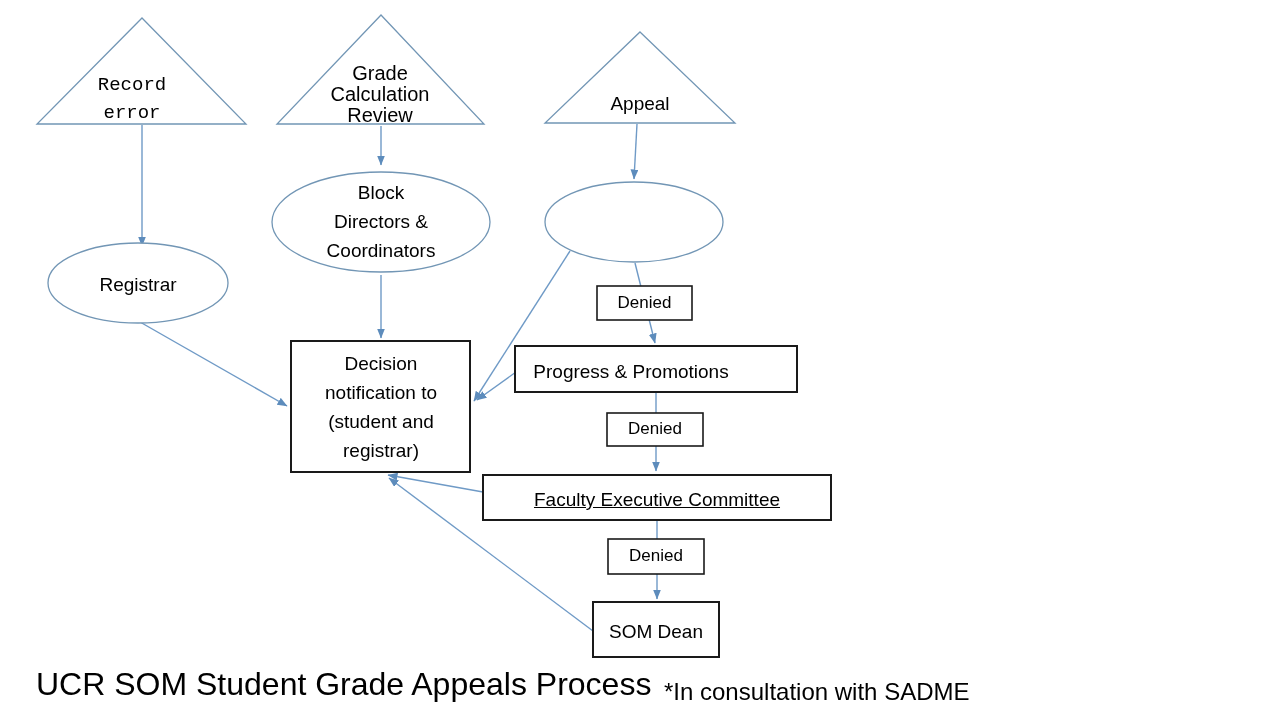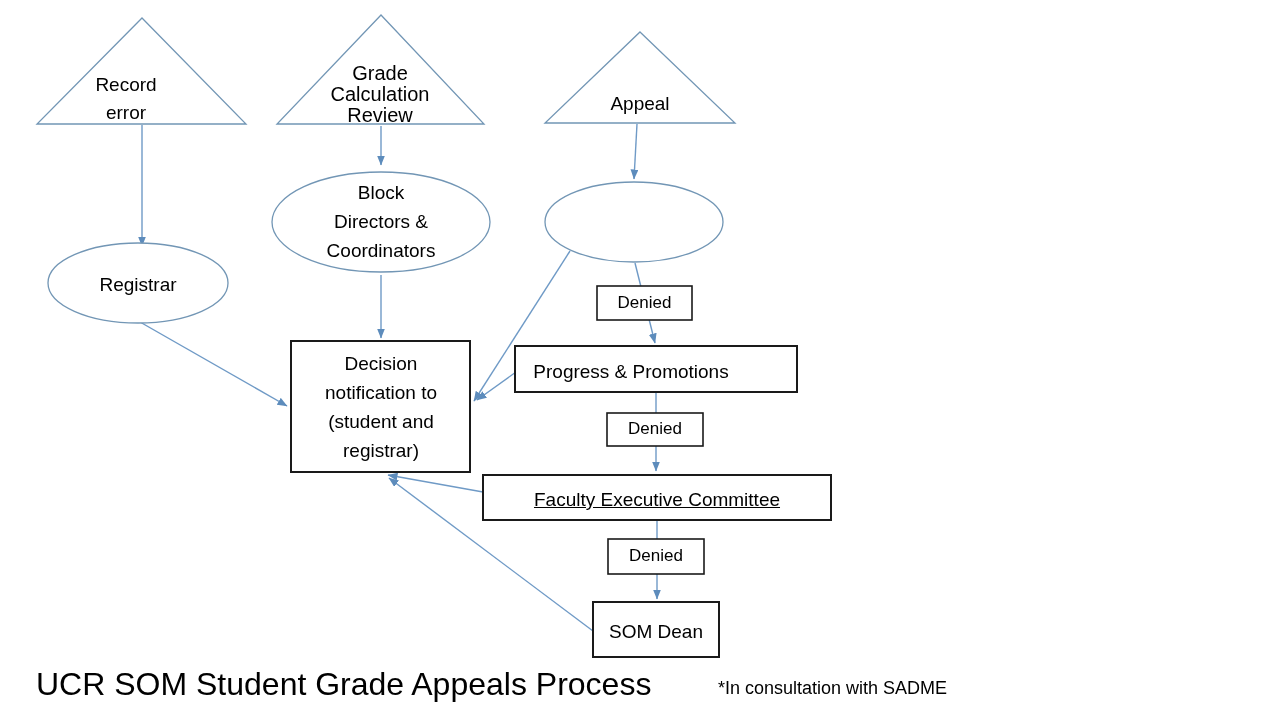--- a/index.html
+++ b/index.html
@@ -38,22 +38,22 @@
   .label.tight{line-height:28px;}
   .title{
     position:absolute;
     left:36px;top:666px;
     font-size:32px;
     color:var(--text);
     white-space:nowrap;
   }
   .footnote{
     position:absolute;
-    left:718px;top:678px;
-    font-size:18px;
+    left:664px;top:678px;
+    font-size:24px;
     color:var(--text);
     white-space:nowrap;
   }
 </style>
 </head>
 <body>
 
 <div class="canvas">
 
   <svg class="diagram" width="1280" height="720" viewBox="0 0 1280 720">
@@ -86,21 +86,21 @@
 
     <rect class="bigbox" x="291" y="341" width="179" height="131"></rect>
     <rect class="smallbox" x="597" y="286" width="95" height="34"></rect>
     <rect class="bigbox" x="515" y="346" width="282" height="46"></rect>
     <rect class="smallbox" x="607" y="413" width="96" height="33"></rect>
     <rect class="bigbox" x="483" y="475" width="348" height="45"></rect>
     <rect class="smallbox" x="608" y="539" width="96" height="35"></rect>
     <rect class="bigbox" x="593" y="602" width="126" height="55"></rect>
   </svg>
 
-  <div class="label tight" style="left:56px;top:71px;width:140px;">Record
+  <div class="label tight" style="left:62px;top:71px;width:140px;font-family:Liberation Mono, monospace;">Record
 error</div>
   <div class="label sm" style="left:310px;top:63px;width:140px;">Grade
 Calculation
 Review</div>
   <div class="label" style="left:570px;top:89px;width:140px;">Appeal</div>
   <div class="label" style="left:58px;top:270px;width:160px;">Registrar</div>
   <div class="label" style="left:281px;top:178px;width:200px;">Block
 Directors &amp;
 Coordinators</div>
   <div class="label" style="left:296px;top:349px;width:170px;">Decision

